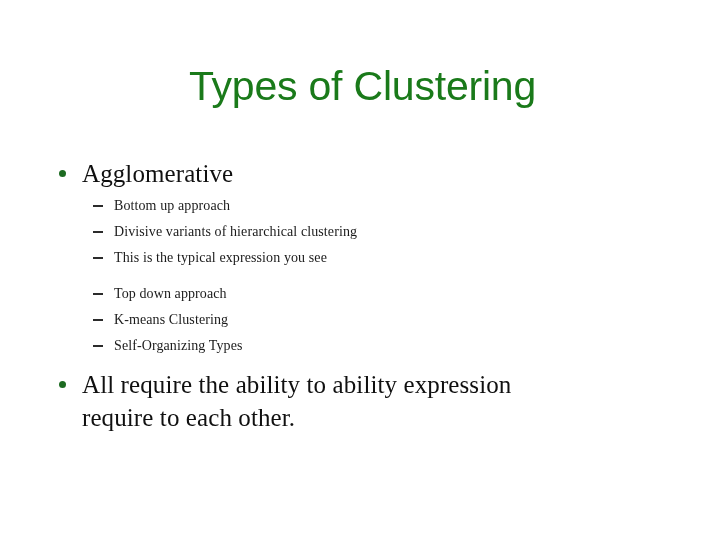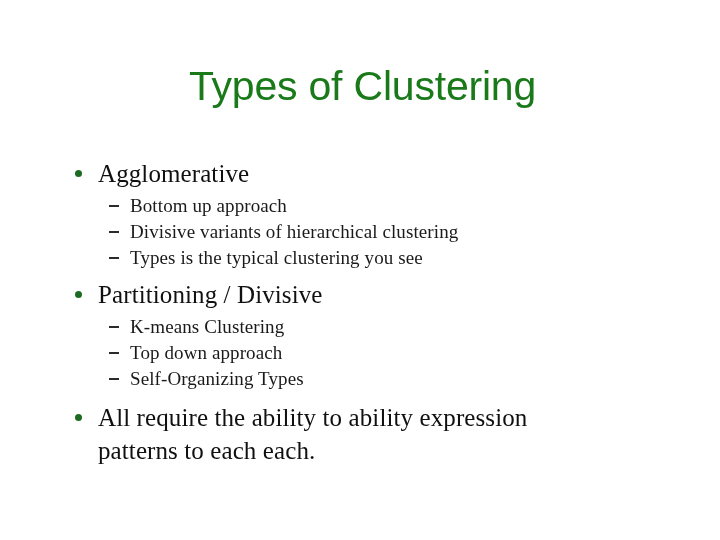--- a/index.html
+++ b/index.html
@@ -33,21 +33,21 @@
     font-size: 41px;
     line-height: 50px;
     color: #1a7a1a;
     letter-spacing: -0.2px;
     white-space: nowrap;
   }
 
   
   .body-block {
     position: absolute;
-    left: 68px;
+    left: 52px;
     top: 157px;
     width: 600px;
   }
 
   .group { margin: 0; }
 
   
   .l1 {
     position: relative;
     padding-left: 30px;
@@ -75,21 +75,21 @@
   }
 
   
   .l2list {
     margin: 0;
     padding: 0;
   }
   .l2 {
     position: relative;
     padding-left: 62px;
-    font-size: 19px;
+    font-size: 14px;
     line-height: 26px;
     color: #1a1a1a;
     margin: 0;
     letter-spacing: 0.1px;
   }
   .l2 .dash {
     position: absolute;
     left: 41px;
     top: 12px;
     width: 10px;
@@ -121,53 +121,49 @@
         <div class="l2">
           <span class="dash"></span>
           <span>Bottom up approach</span>
         </div>
         <div class="l2">
           <span class="dash"></span>
           <span>Divisive variants of hierarchical clustering</span>
         </div>
         <div class="l2">
           <span class="dash"></span>
-          <span>Types is the typical clustering you see</span>
+          <span>This is the typical expression you see</span>
         </div>
       </div>
     </div>
 
     <div class="gap-before-group"></div>
 
     <div class="group">
-      <div class="l1">
-        <span class="dot"></span>
-        <span class="l1-text">Partitioning / Divisive</span>
-      </div>
       <div class="gap-after-l1"></div>
       <div class="l2list">
         <div class="l2">
           <span class="dash"></span>
-          <span>K-means Clustering</span>
+          <span>Top down approach</span>
         </div>
         <div class="l2">
           <span class="dash"></span>
-          <span>Top down approach</span>
+          <span>K-means Clustering</span>
         </div>
         <div class="l2">
           <span class="dash"></span>
           <span>Self-Organizing Types</span>
         </div>
       </div>
     </div>
 
     <div class="gap-before-last"></div>
 
     <div class="group">
       <div class="l1">
         <span class="dot"></span>
         <span class="l1-text">All require the ability to ability expression</span>
-        <span class="cont">patterns to each each.</span>
+        <span class="cont">require to each other.</span>
       </div>
     </div>
 
   </div>
 </div>
 
 </body></html>

